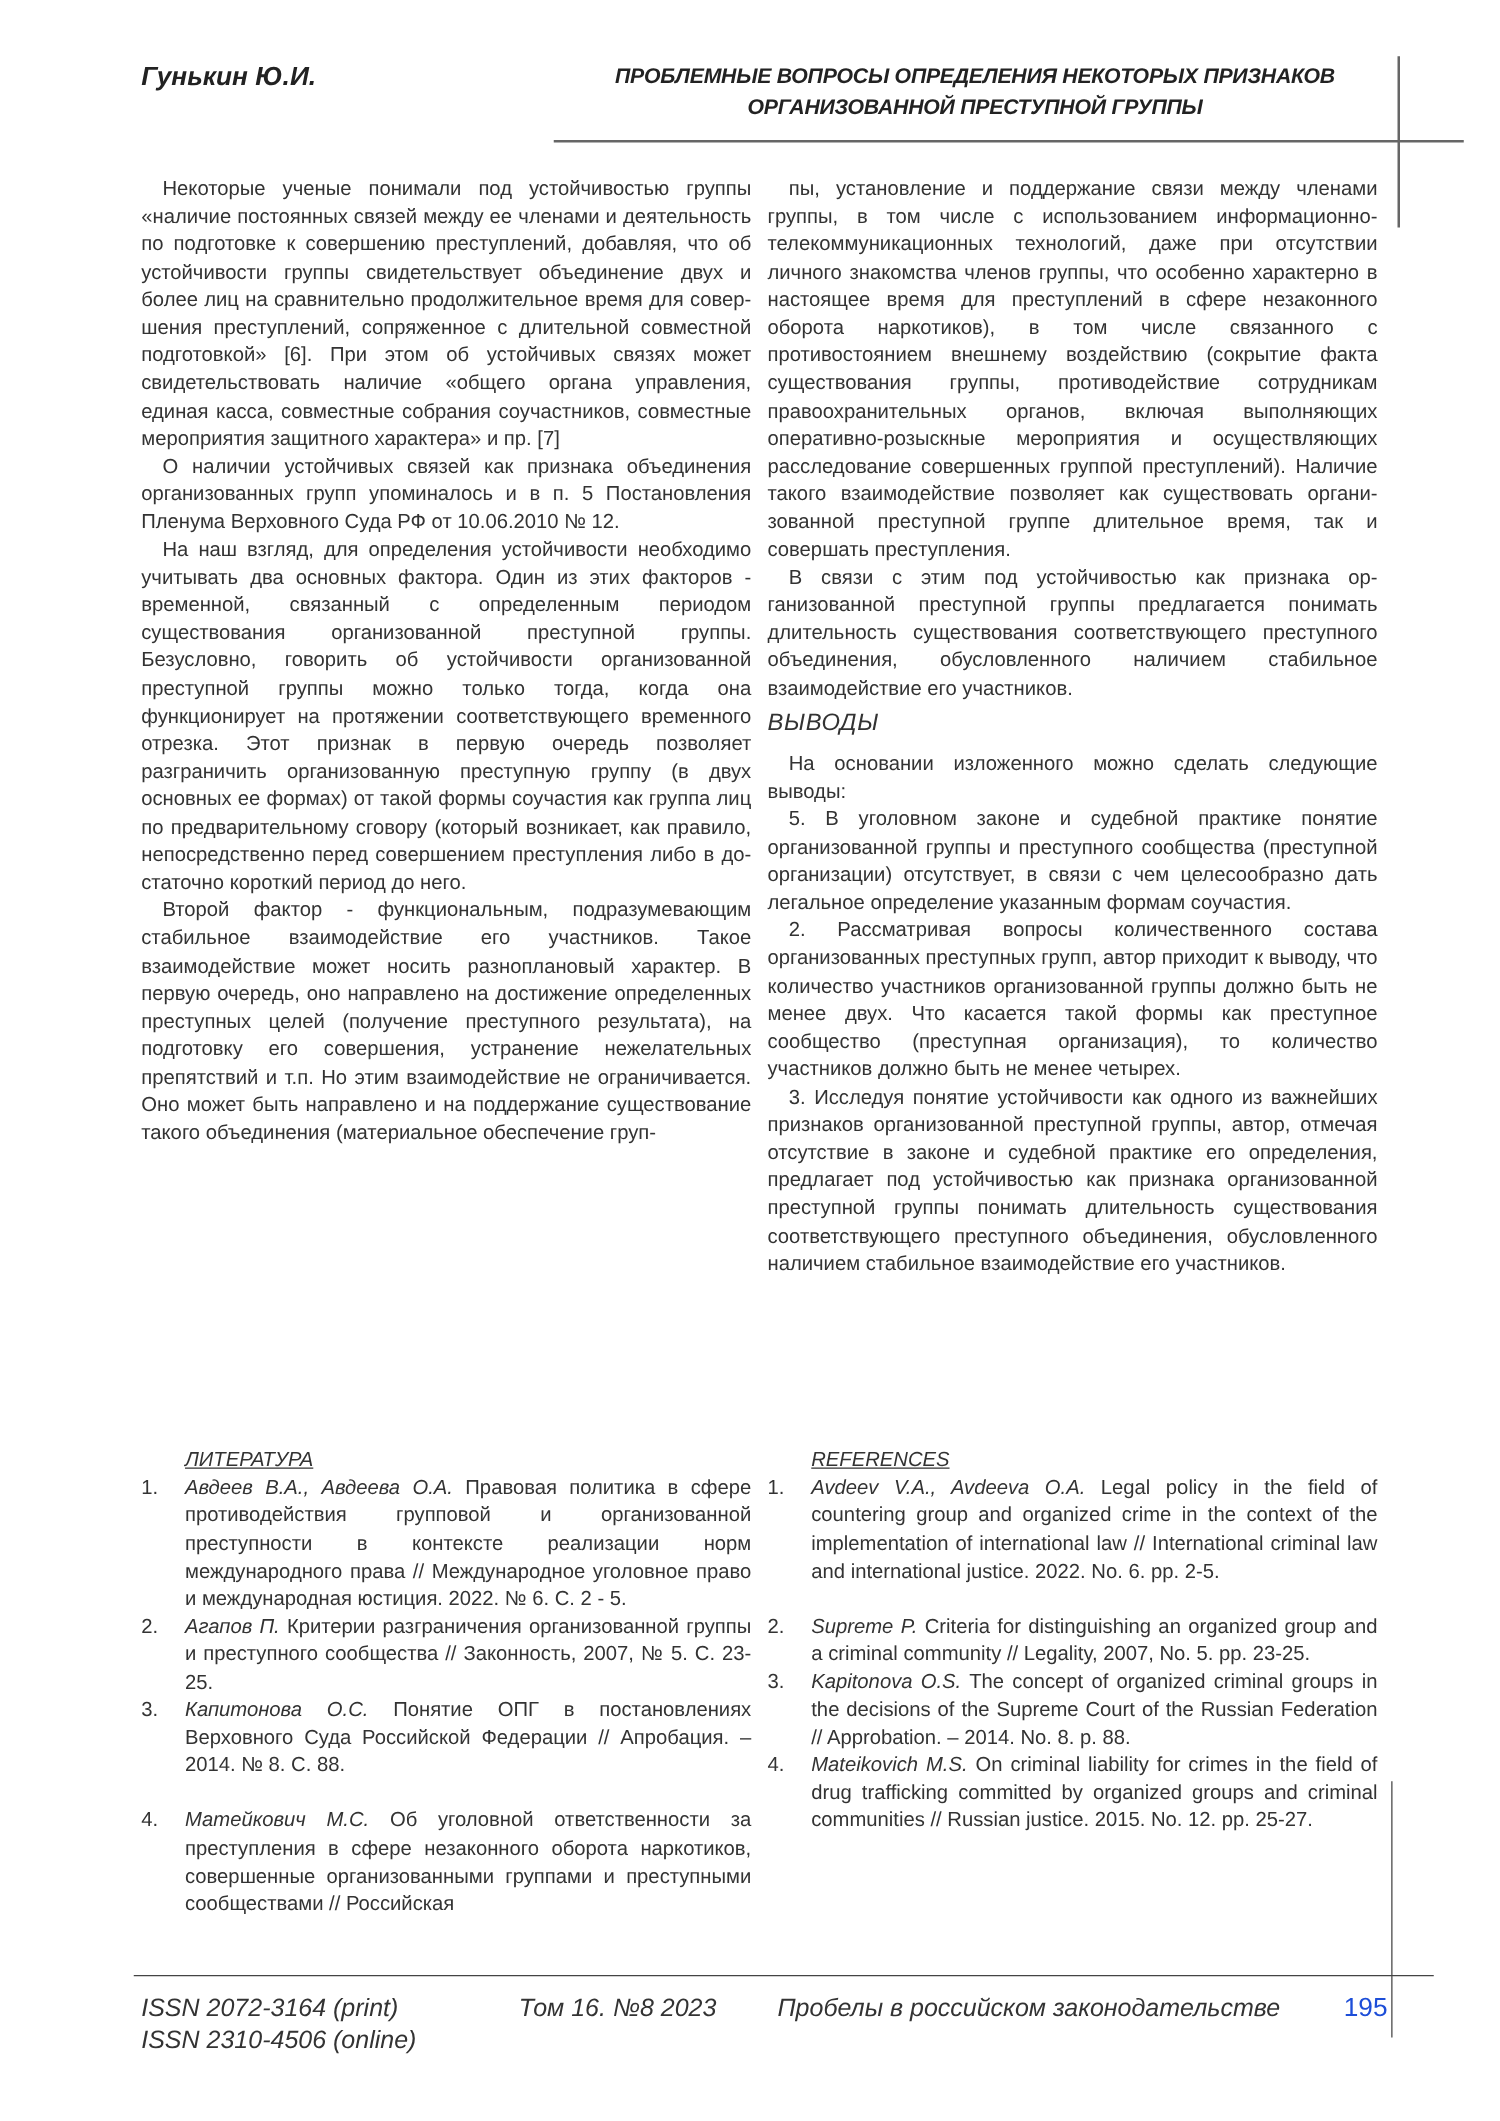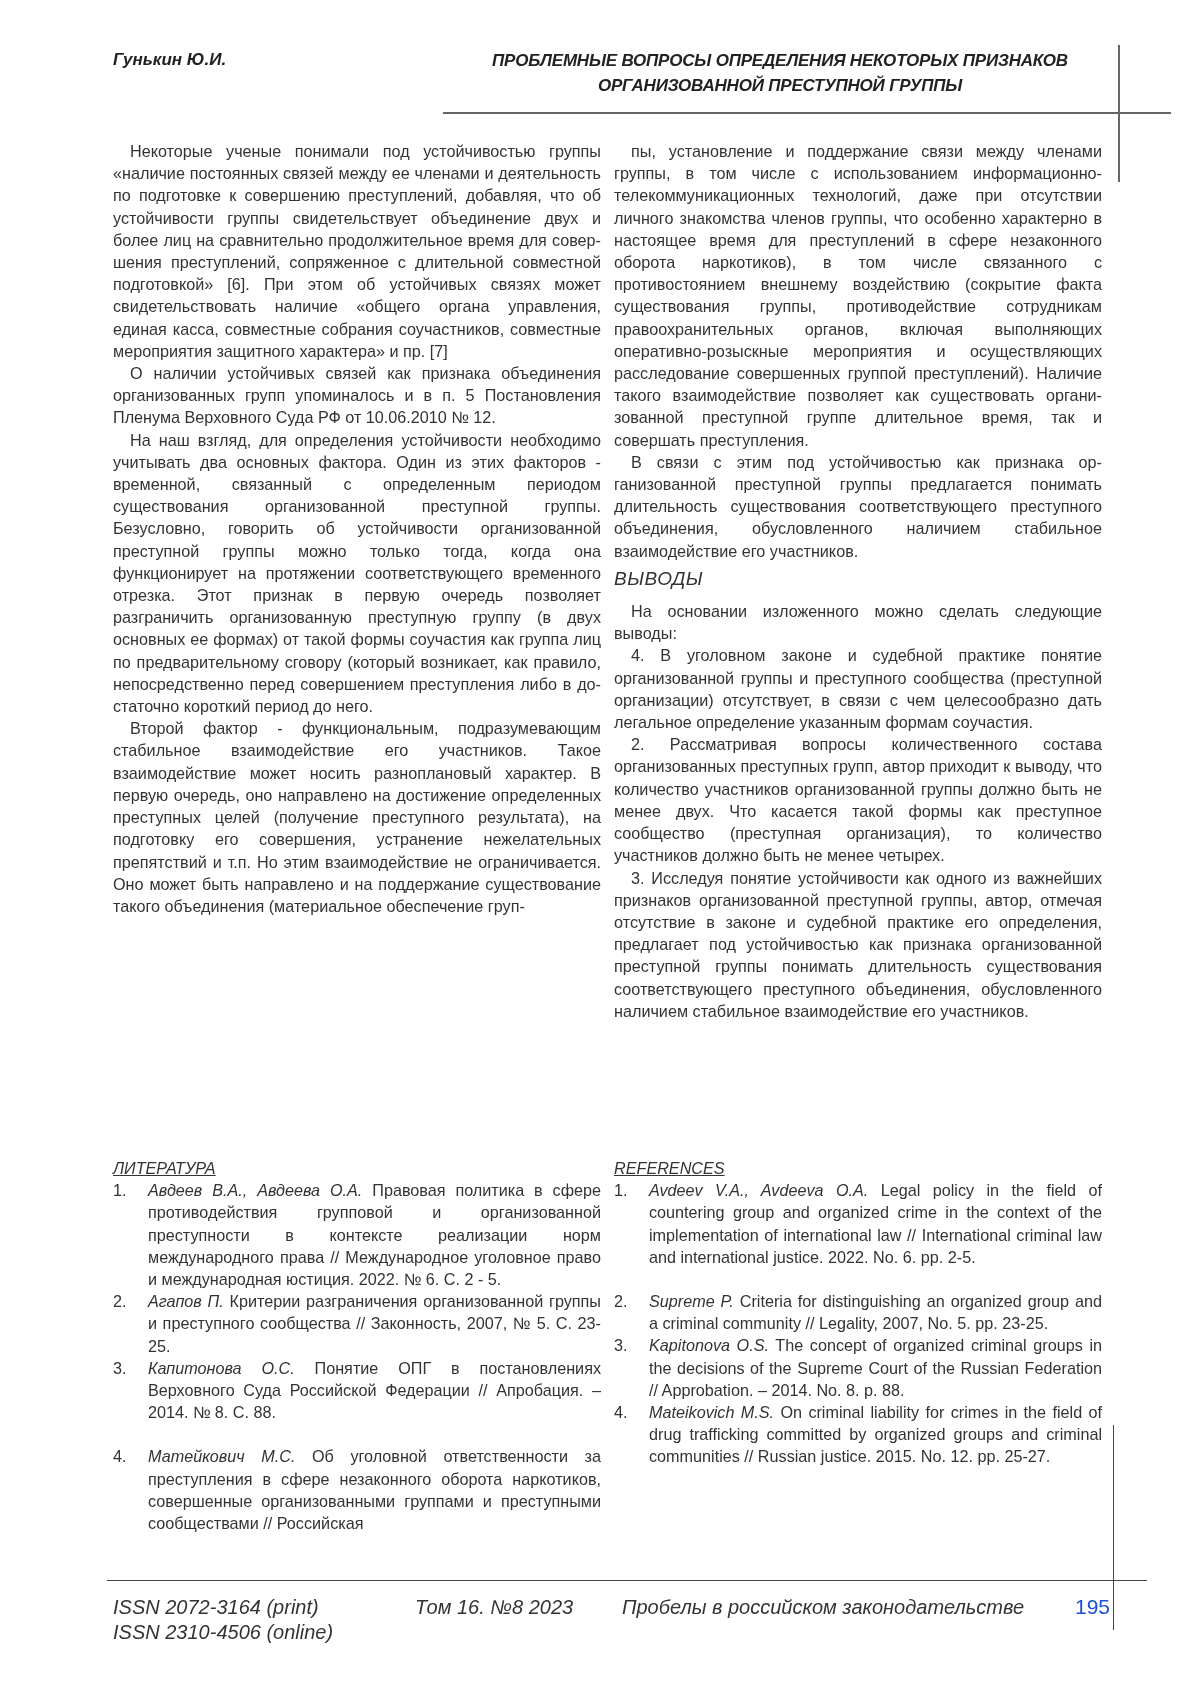--- a/index.html
+++ b/index.html
@@ -1,38 +1,38 @@
 <!DOCTYPE html>
 <html><head>
   <meta charset="utf-8">
   <style>
     html, body { margin: 0; padding: 0; background: #ffffff; }
     body { width: 1200px; height: 1697px; position: relative; overflow: hidden;
            font-family: "Liberation Sans", "DejaVu Sans", sans-serif; color: #333; }
     .page { position: absolute; left: 0; top: 0; width: 1200px; height: 1697px; }
 
     
-    .hdr-author { position: absolute; left: 113px; top: 50px; font-size: 17px; font-weight: bold; font-style: italic; color: #222; }
+    .hdr-author { position: absolute; left: 113px; top: 50px; font-size: 21px; font-weight: bold; font-style: italic; color: #222; }
     .hdr-title { position: absolute; right: 100px; top: 48px; width: 640px; text-align: center; font-size: 17px;
                  font-weight: bold; font-style: italic; color: #222; line-height: 25px; letter-spacing: -0.2px; }
     .hdr-line { position: absolute; left: 443px; top: 112px; width: 728px; height: 2px; background: #666; }
     .hdr-vline { position: absolute; left: 1118px; top: 45px; width: 2px; height: 137px; background: #666; }
 
     
     .col { position: absolute; top: 140px; width: 488px; font-size: 16.2px; line-height: 22.2px; color: #333; }
     .col-left { left: 113px; }
     .col-right { left: 614px; }
     .col p { margin: 0; text-align: justify; text-indent: 17px; hyphens: manual; }
     .section-title { font-size: 19px; margin: 6px 0 10px 0; letter-spacing: 0.5px; color: #333; font-style: italic; }
 
     
     .refs { position: absolute; top: 1157px; width: 488px; font-size: 16.2px; line-height: 22.2px; color: #333; }
     .refs-left { left: 113px; }
     .refs-right { left: 614px; }
-    .refs-heading { font-style: italic; text-decoration: underline; font-size: 16.2px; }
+    .refs-heading { font-style: italic; text-decoration: underline; margin-left: 35px; font-size: 16.2px; }
     .ref { display: flex; margin: 0; }
     .ref .num { width: 35px; flex: 0 0 35px; }
     .ref .txt { flex: 1; text-align: justify; }
     .ref .au { font-style: italic; }
     .gap { height: 22px; }
 
     
     .ftr-line { position: absolute; left: 107px; top: 1580px; width: 1040px; height: 1px; background: #444; }
     .ftr-vline { position: absolute; left: 1113px; top: 1425px; width: 1px; height: 205px; background: #444; }
     .ftr { position: absolute; top: 1595px; font-size: 20px; font-style: italic; color: #333; line-height: 25px; }
@@ -59,21 +59,21 @@
     <p>О наличии устойчивых связей как признака объе­динения организованных групп упоминалось и в п. 5 Постановления Пленума Верховного Суда РФ от 10.06.2010 № 12.</p>
     <p>На наш взгляд, для определения устойчивости необ­ходимо учитывать два основных фактора. Один из этих факторов - временной, связанный с определенным периодом существования организованной преступной группы. Безусловно, говорить об устойчивости орга­низованной преступной группы можно только тогда, когда она функционирует на протяжении соответству­ющего временного отрезка. Этот признак в первую очередь позволяет разграничить организованную пре­ступную группу (в двух основных ее формах) от такой формы соучастия как группа лиц по предварительному сговору (который возникает, как правило, непосред­ственно перед совершением преступления либо в до­статочно короткий период до него.</p>
     <p>Второй фактор - функциональным, подразумеваю­щим стабильное взаимодействие его участников. Та­кое взаимодействие может носить разноплановый характер. В первую очередь, оно направлено на дости­жение определенных преступных целей (получение преступного результата), на подготовку его соверше­ния, устранение нежелательных препятствий и т.п. Но этим взаимодействие не ограничивается. Оно может быть направлено и на поддержание существование такого объединения (материальное обеспечение груп-</p>
   </div>
 
   <div class="col col-right">
     <p>пы, установление и поддержание связи между чле­нами группы, в том числе с использованием инфор­мационно-телекоммуникационных технологий, даже при отсутствии личного знакомства членов группы, что особенно характерно в настоящее время для престу­плений в сфере незаконного оборота наркотиков), в том числе связанного с противостоянием внешнему воздействию (сокрытие факта существования группы, противодействие сотрудникам правоохранительных органов, включая выполняющих оперативно-розыск­ные мероприятия и осуществляющих расследование совершенных группой преступлений). Наличие такого взаимодействие позволяет как существовать органи­зованной преступной группе длительное время, так и совершать преступления.</p>
     <p>В связи с этим под устойчивостью как признака ор­ганизованной преступной группы предлагается пони­мать длительность существования соответствующего преступного объединения, обусловленного наличием стабильное взаимодействие его участников.</p>
     <div class="section-title">ВЫВОДЫ</div>
     <p>На основании изложенного можно сделать следую­щие выводы:</p>
-    <p>4. В уголовном законе и судебной практике понятие организованной группы и преступного сообщества (преступной организации) отсутствует, в связи с чем целесообразно дать легальное определение указан­ным формам соучастия.</p>
+    <p>5. В уголовном законе и судебной практике понятие организованной группы и преступного сообщества (преступной организации) отсутствует, в связи с чем целесообразно дать легальное определение указан­ным формам соучастия.</p>
     <p>2. Рассматривая вопросы количественного состава организованных преступных групп, автор приходит к выводу, что количество участников организованной группы должно быть не менее двух. Что касается такой формы как преступное сообщество (преступная орга­низация), то количество участников должно быть не менее четырех.</p>
     <p>3. Исследуя понятие устойчивости как одного из важнейших признаков организованной преступной группы, автор, отмечая отсутствие в законе и судебной практике его определения, предлагает под устойчиво­стью как признака организованной преступной группы понимать длительность существования соответствую­щего преступного объединения, обусловленного нали­чием стабильное взаимодействие его участников.</p>
   </div>
 
   <div class="refs refs-left">
     <div class="refs-heading">ЛИТЕРАТУРА</div>
     <div class="ref">
       <span class="num">1.</span>
       <span class="txt"><span class="au">Авдеев В.А., Авдеева О.А.</span><span> Правовая политика в сфере противодействия групповой и организован­ной преступности в контексте реализации норм международного права // Международное уго­ловное право и международная юстиция. 2022. № 6. С. 2 - 5.</span></span>
     </div>

